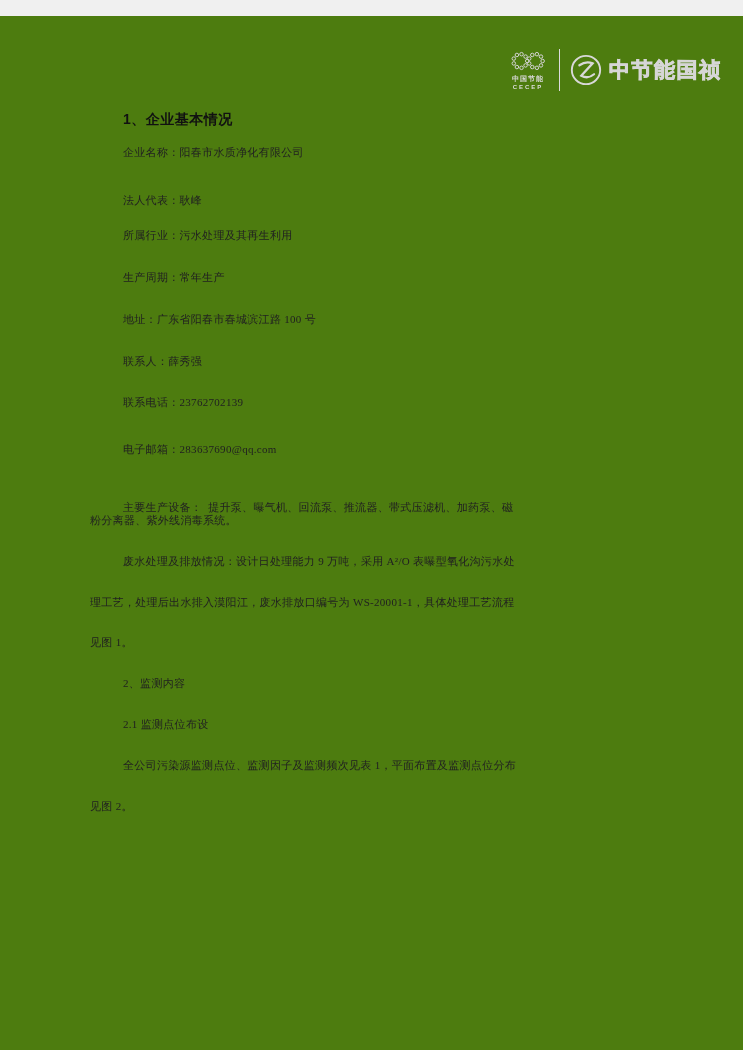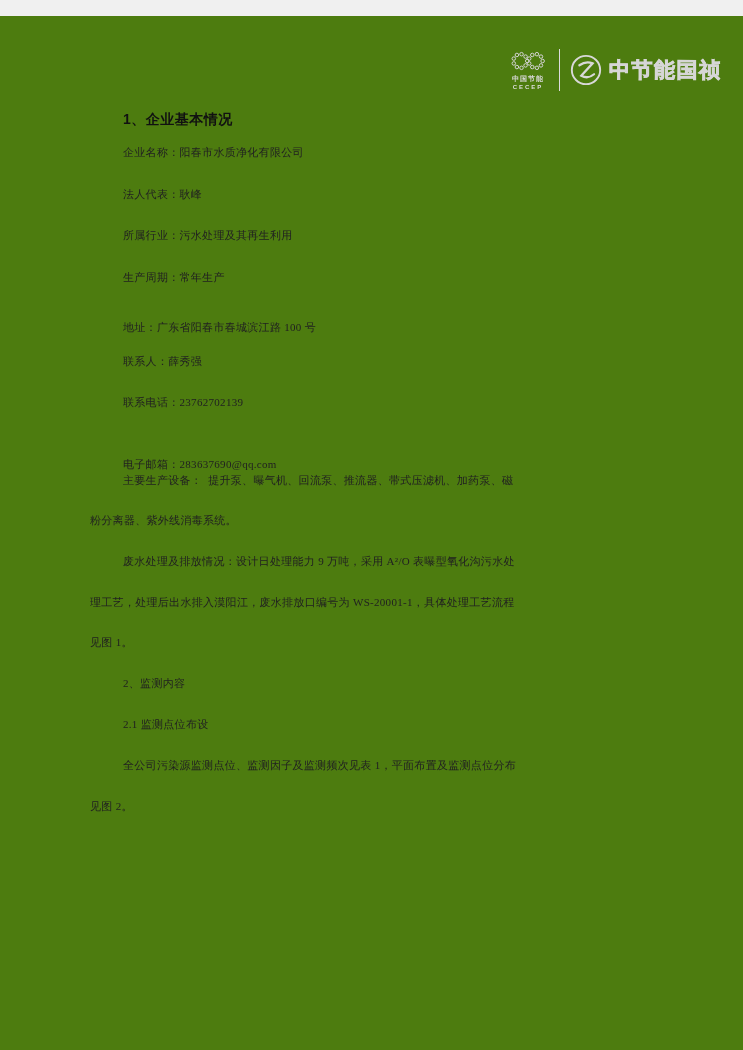--- a/index.html
+++ b/index.html
@@ -119,29 +119,29 @@
     <svg class="logo-z" width="34" height="34" viewBox="0 0 36 36">
       <circle cx="18" cy="18" r="15" fill="none" stroke="#d8d8d8" stroke-width="2"></circle>
       <path d="M11 13 Q18 8 25 11 L13 24 Q20 28 26.5 22.5" fill="none" stroke="#d8d8d8" stroke-width="2.4" stroke-linecap="round"></path>
     </svg>
     <div class="logo-wordmark">中节能国祯</div>
   </div>
 
   <div class="line heading indent" style="top:92px">1、企业基本情况</div>
 
   <div class="line indent" style="top:125px">企业名称：阳春市水质净化有限公司</div>
-  <div class="line indent" style="top:167px">法人代表：耿峰</div>
+  <div class="line indent" style="top:173px">法人代表：耿峰</div>
   <div class="line indent" style="top:250px">生产周期：常年生产</div>
   <div class="line indent" style="top:208px">所属行业：污水处理及其再生利用</div>
-  <div class="line indent" style="top:300px">地址：广东省阳春市春城滨江路 100 号</div>
+  <div class="line indent" style="top:292px">地址：广东省阳春市春城滨江路 100 号</div>
   <div class="line indent" style="top:334px">联系人：薛秀强</div>
   <div class="line indent" style="top:375px">联系电话：23762702139</div>
-  <div class="line indent" style="top:437px">电子邮箱：283637690@qq.com</div>
+  <div class="line indent" style="top:422px">电子邮箱：283637690@qq.com</div>
 
-  <div class="line indent" style="top:453px">主要生产设备：  提升泵、曝气机、回流泵、推流器、带式压滤机、加药泵、磁</div>
+  <div class="line indent" style="top:480px">主要生产设备：  提升泵、曝气机、回流泵、推流器、带式压滤机、加药泵、磁</div>
   <div class="line" style="top:493px">粉分离器、紫外线消毒系统。</div>
 
   <div class="line indent" style="top:534px">废水处理及排放情况：设计日处理能力 9 万吨，采用 A²/O 表曝型氧化沟污水处</div>
   <div class="line" style="top:575px">理工艺，处理后出水排入漠阳江，废水排放口编号为 WS-20001-1，具体处理工艺流程</div>
   <div class="line" style="top:615px">见图 1。</div>
 
   <div class="line indent" style="top:656px">2、监测内容</div>
   <div class="line indent" style="top:697px">2.1 监测点位布设</div>
 
   <div class="line indent" style="top:738px">全公司污染源监测点位、监测因子及监测频次见表 1，平面布置及监测点位分布</div>

